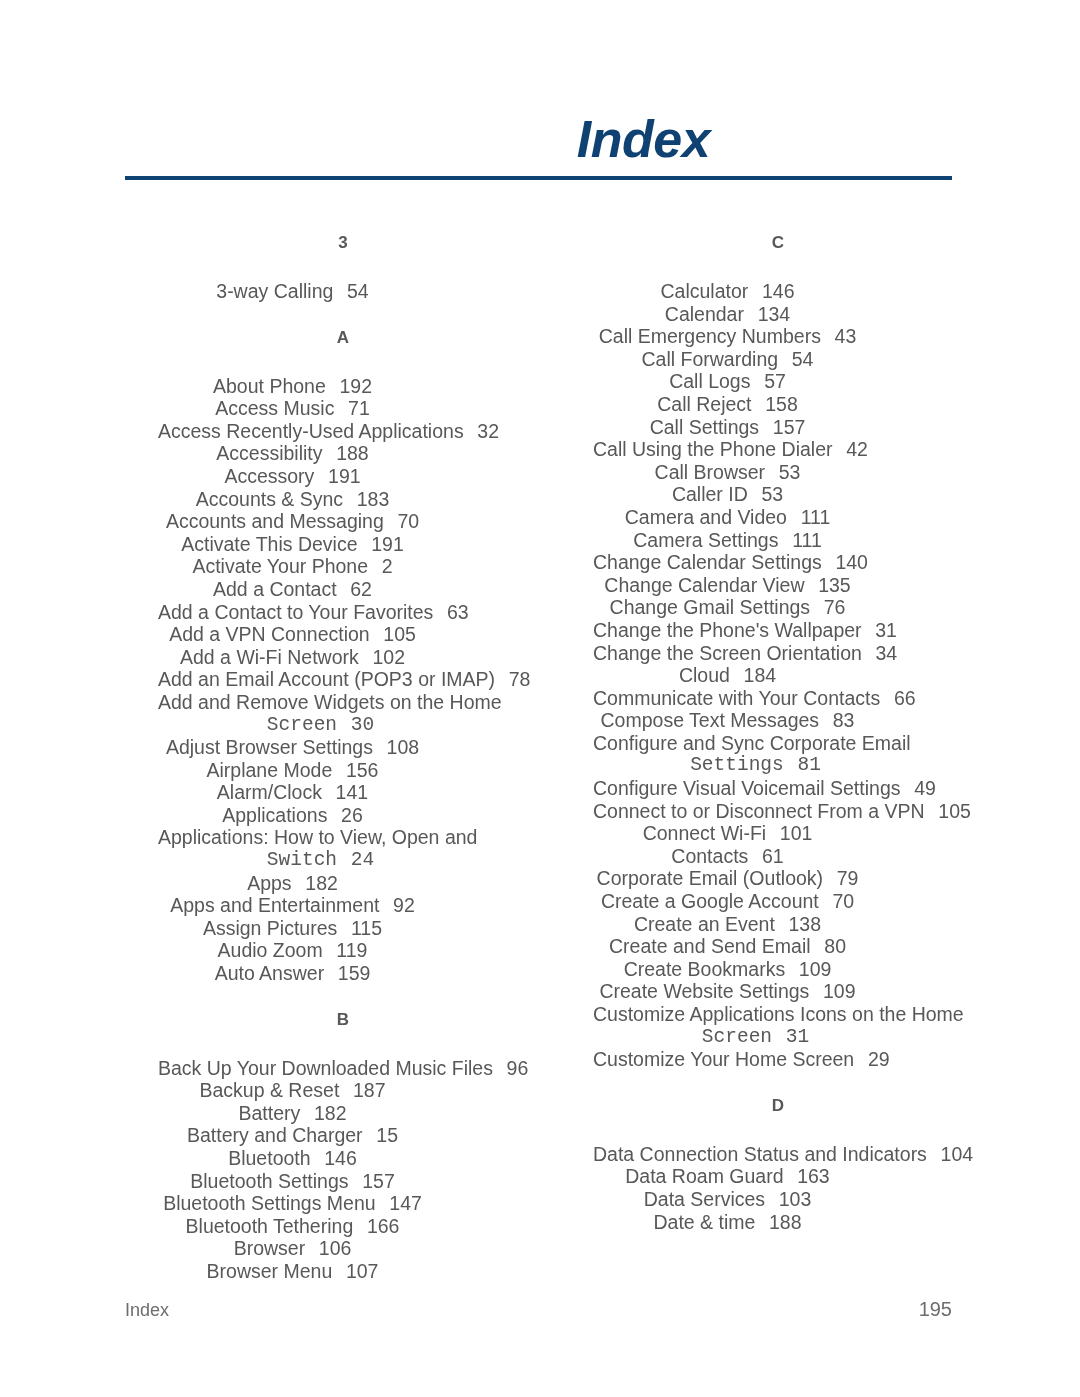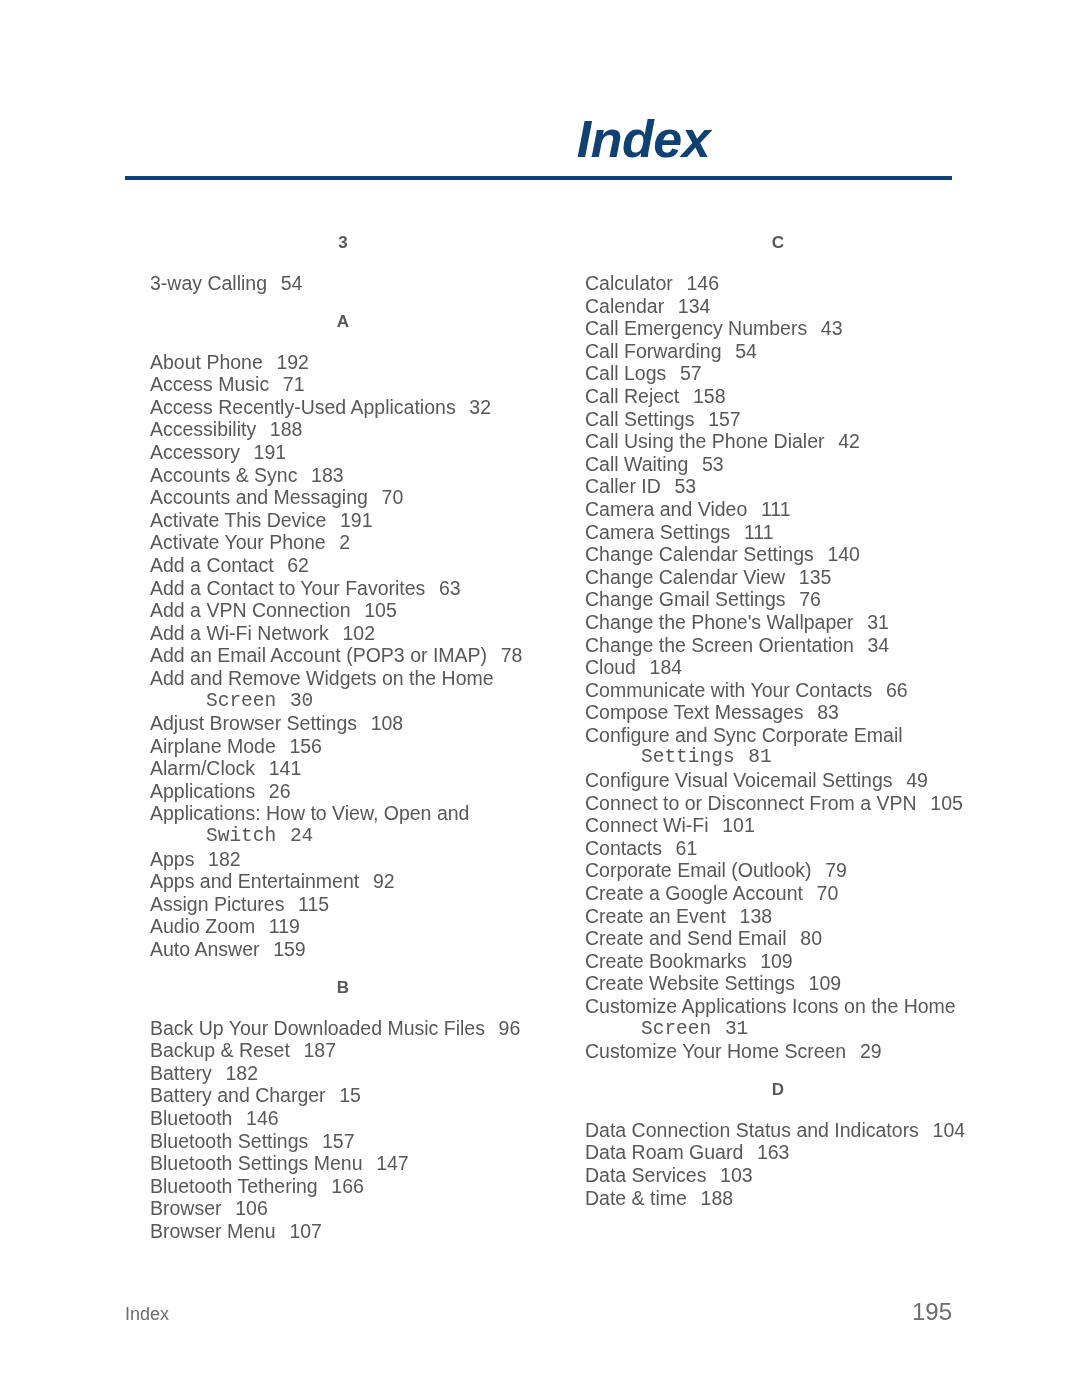--- a/index.html
+++ b/index.html
@@ -84,22 +84,23 @@
     margin-left: -2px;
     line-height: 22px;
     padding-top: 16px;
     padding-bottom: 18px;
   }
   .letter-group:first-child > .letter-heading {
     padding-top: 0;
   }
   .entries {
     list-style: none;
-    margin: 0;
+    margin: 8px;
     padding: 0;
+    text-align: center;
   }
   .entry {
     font-size: 19.5px;
     line-height: 22.6px;
     color: #58585a;
     white-space: nowrap;
   }
   .entry .cont {
     display: block;
     padding-left: 56px;
@@ -116,21 +117,21 @@
     left: 125px;
     top: 1298px;
     width: 827px;
     display: flex;
     justify-content: space-between;
     align-items: baseline;
     font-size: 18px;
     color: #6d6d6f;
   }
   .footer .pageno {
-    font-size: 24px;
+    font-size: 20px;
     text-align: right;
   }
 </style>
 </head>
 <body>
 
 <div class="page">
 
   <div class="title-block">
     <div class="page-title">Index</div>
@@ -196,21 +197,21 @@
           <div class="letter-heading">C</div>
           <ul class="entries">
             <li class="entry"><span>Calculator</span>  <span class="pg">146</span></li>
             <li class="entry"><span>Calendar</span>  <span class="pg">134</span></li>
             <li class="entry"><span>Call Emergency Numbers</span>  <span class="pg">43</span></li>
             <li class="entry"><span>Call Forwarding</span>  <span class="pg">54</span></li>
             <li class="entry"><span>Call Logs</span>  <span class="pg">57</span></li>
             <li class="entry"><span>Call Reject</span>  <span class="pg">158</span></li>
             <li class="entry"><span>Call Settings</span>  <span class="pg">157</span></li>
             <li class="entry"><span>Call Using the Phone Dialer</span>  <span class="pg">42</span></li>
-            <li class="entry"><span>Call Waiting</span>  <span class="pg">53</span></li>
+            <li class="entry"><span>Call Browser</span>  <span class="pg">53</span></li>
             <li class="entry"><span>Caller ID</span>  <span class="pg">53</span></li>
             <li class="entry"><span>Camera and Video</span>  <span class="pg">111</span></li>
             <li class="entry"><span>Camera Settings</span>  <span class="pg">111</span></li>
             <li class="entry"><span>Change Calendar Settings</span>  <span class="pg">140</span></li>
             <li class="entry"><span>Change Calendar View</span>  <span class="pg">135</span></li>
             <li class="entry"><span>Change Gmail Settings</span>  <span class="pg">76</span></li>
             <li class="entry"><span>Change the Phone's Wallpaper</span>  <span class="pg">31</span></li>
             <li class="entry"><span>Change the Screen Orientation</span>  <span class="pg">34</span></li>
             <li class="entry"><span>Cloud</span>  <span class="pg">184</span></li>
             <li class="entry"><span>Communicate with Your Contacts</span>  <span class="pg">66</span></li>

